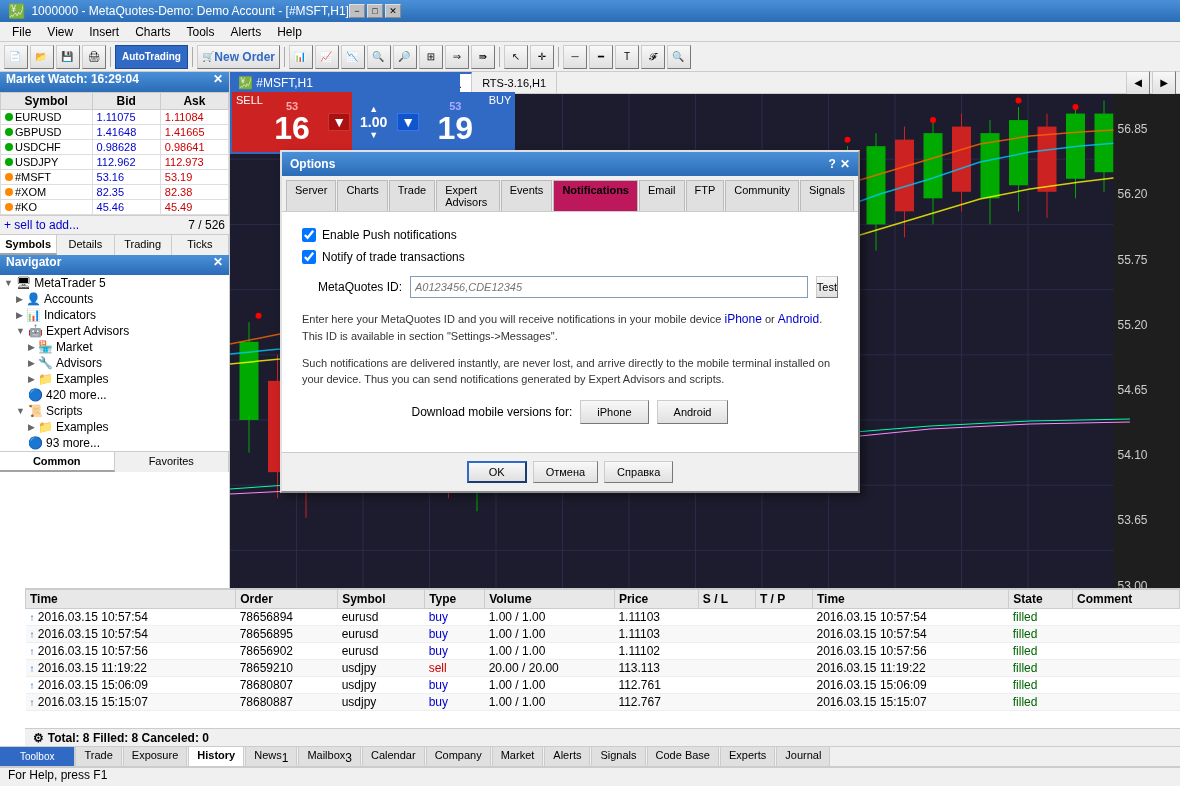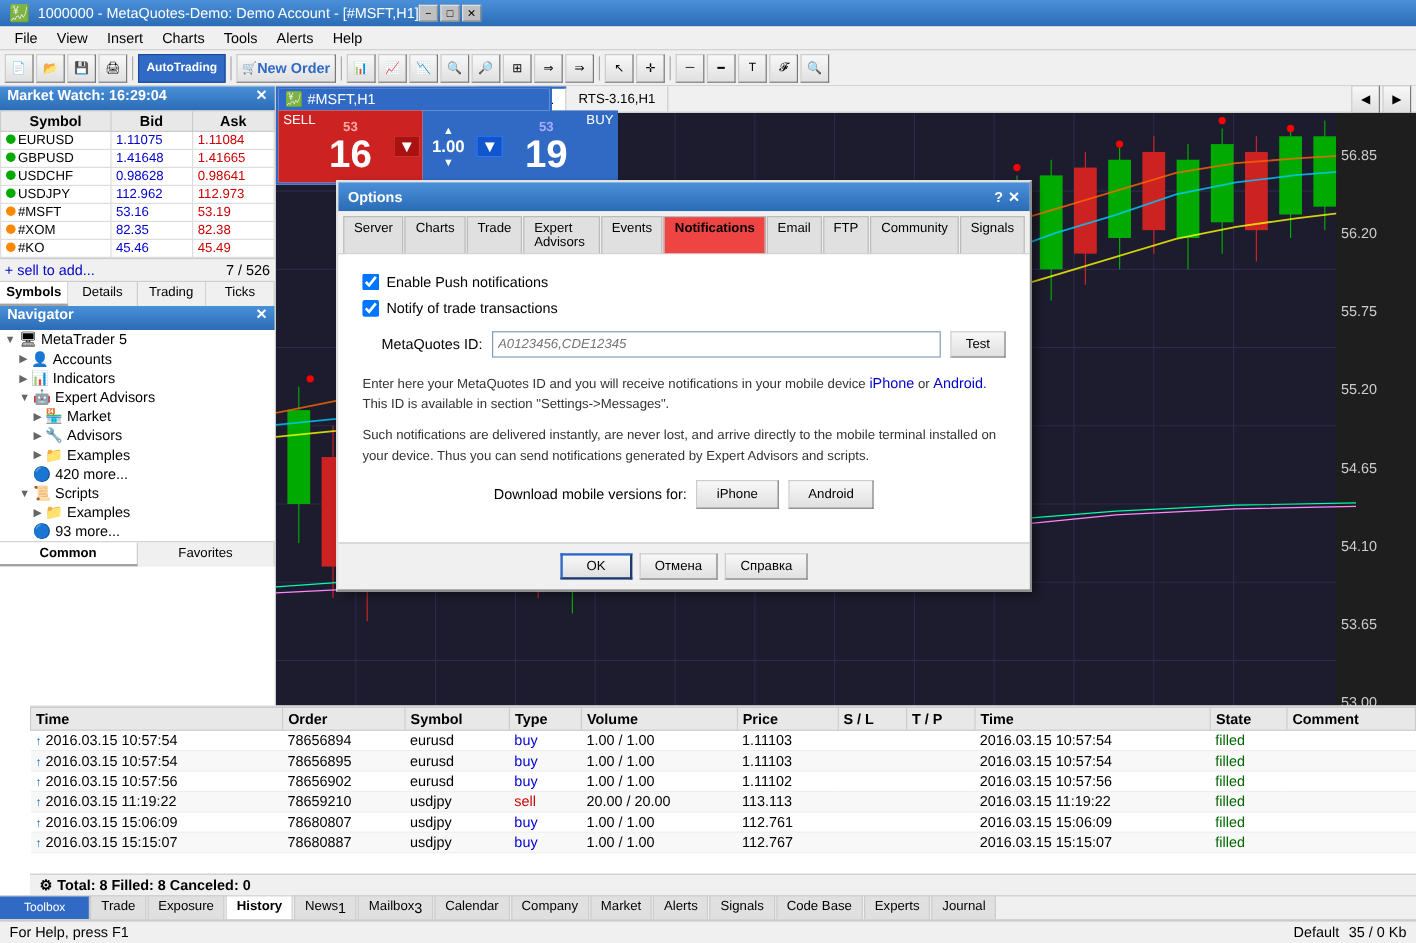--- a/index.html
+++ b/index.html
@@ -63,28 +63,28 @@
     .bs-body { display: flex; align-items: stretch; height: 60px; }
     .bs-sell { background: #cc2222; color: white; font-size: 28px; font-weight: bold; flex: 0 0 120px; display: flex; align-items: center; justify-content: center; cursor: pointer; position: relative; }
     .bs-sell-label { position: absolute; top: 2px; left: 4px; font-size: 11px; font-weight: normal; }
     .bs-lot { background: #316ac5; color: white; font-size: 11px; padding: 0 8px; display: flex; align-items: center; flex-direction: column; justify-content: center; }
     .bs-buy { background: #316ac5; color: white; font-size: 28px; font-weight: bold; flex: 0 0 120px; display: flex; align-items: center; justify-content: center; cursor: pointer; position: relative; }
     .bs-buy-label { position: absolute; top: 2px; right: 4px; font-size: 11px; font-weight: normal; }
     .dialog { position: absolute; top: 150px; left: 280px; width: 580px; background: #f0f0f0; border: 2px outset #e0e0e0; box-shadow: 4px 4px 8px rgba(0,0,0,0.4); pointer-events: all; z-index: 200; }
     .dialog-title { background: linear-gradient(to bottom, #4a90d9, #2a6cb5); color: white; padding: 3px 8px; display: flex; align-items: center; justify-content: space-between; font-size: 12px; font-weight: bold; height: 24px; }
     .dialog-tabs { display: flex; background: #f0f0f0; border-bottom: 1px solid #ccc; padding: 4px 4px 0; gap: 1px; }
     .dialog-tab { padding: 3px 8px; cursor: pointer; font-size: 11px; background: #e0e0e0; border: 1px solid #bbb; border-bottom: none; }
-    .dialog-tab.active { background: #ef4444; font-weight: bold; }
+    .dialog-tab.active { background: #be185d; font-weight: bold; }
     .dialog-content { padding: 16px 20px; background: white; }
     .checkbox-row { display: flex; align-items: center; gap: 6px; margin-bottom: 8px; }
     .checkbox-row input[type=checkbox] { width: 14px; height: 14px; }
     .form-row { display: flex; align-items: center; gap: 8px; margin: 12px 0; }
     .form-label { width: 100px; text-align: right; }
     .form-input { flex: 1; height: 22px; border: 1px solid #7f9db9; background: white; padding: 2px 4px; font-size: 11px; color: #888; font-style: italic; }
-    .form-btn { height: 22px; padding: 0 12px; background: linear-gradient(to bottom, #f8f8f8, #e0e0e0); border: 1px outset #ccc; cursor: pointer; font-size: 11px; }
+    .form-btn { height: 22px; padding: 0 0; background: linear-gradient(to bottom, #f8f8f8, #e0e0e0); border: 1px outset #ccc; cursor: pointer; font-size: 11px; }
     .dialog-text { font-size: 11px; line-height: 1.5; color: #333; margin: 10px 0; }
     .dialog-mobile-row { display: flex; align-items: center; justify-content: center; gap: 8px; margin: 12px 0; font-size: 11px; }
     .mobile-btn { height: 24px; padding: 0 16px; background: linear-gradient(to bottom, #f8f8f8, #e0e0e0); border: 1px outset #ccc; cursor: pointer; font-size: 11px; }
     .dialog-footer { background: #f0f0f0; padding: 8px 12px; display: flex; justify-content: center; gap: 6px; border-top: 1px solid #ccc; }
     .dlg-ok { background: linear-gradient(to bottom, #f8f8f8, #e0e0e0); border: 2px outset #316ac5; cursor: pointer; padding: 3px 20px; font-size: 11px; }
     .dlg-cancel { background: linear-gradient(to bottom, #f8f8f8, #e0e0e0); border: 1px outset #ccc; cursor: pointer; padding: 3px 12px; font-size: 11px; }
     .dlg-help-btn { background: linear-gradient(to bottom, #f8f8f8, #e0e0e0); border: 1px outset #ccc; cursor: pointer; padding: 3px 12px; font-size: 11px; }
     .history-tab { padding: 2px 8px; cursor: pointer; font-size: 11px; border: 1px solid #ccc; border-bottom: none; background: #e0e0e0; margin-right: 1px; }
     .history-tab.active { background: white; font-weight: bold; }
 
@@ -93,21 +93,21 @@
     .trade-table th { background: #e8e8e8; border: 1px solid #ccc; padding: 2px 4px; text-align: left; font-weight: bold; white-space: nowrap; }
     .trade-table td { border-bottom: 1px solid #eee; padding: 1px 4px; white-space: nowrap; }
     .trade-table tr:nth-child(even) { background: #f8f8f8; }
     .trade-buy { color: #0000cc; }
     .trade-sell { color: #cc0000; }
     .trade-filled { color: #006600; }
     .trade-row-icon { color: #0066cc; font-size: 10px; }
     .total-bar { background: #f0f0f0; border-top: 1px solid #ccc; height: 18px; display: flex; align-items: center; padding: 0 8px; font-size: 11px; font-weight: bold; gap: 4px; }
 
     
-    .status-bar { background: #f0f0f0; border-top: 2px solid #ccc; height: 20px; display: flex; align-items: center; padding: 0 8px; font-size: 11px; gap: 4px; }
+    .status-bar { background: #f0f0f0; border-top: 2px solid #ccc; height: 20px; display: flex; padding: 0 8px; font-size: 11px; gap: 4px; flex-direction: column; }
     .status-right { margin-left: auto; display: flex; gap: 8px; }
   </style>
 </head>
 <body>
 
 <div class="title-bar">
   <span style="margin-right:6px; font-size:14px;">💹</span>
   <span>1000000 - MetaQuotes-Demo: Demo Account - [#MSFT,H1]</span>
   <div class="title-bar-buttons">
     <div class="title-bar-btn">−</div>

